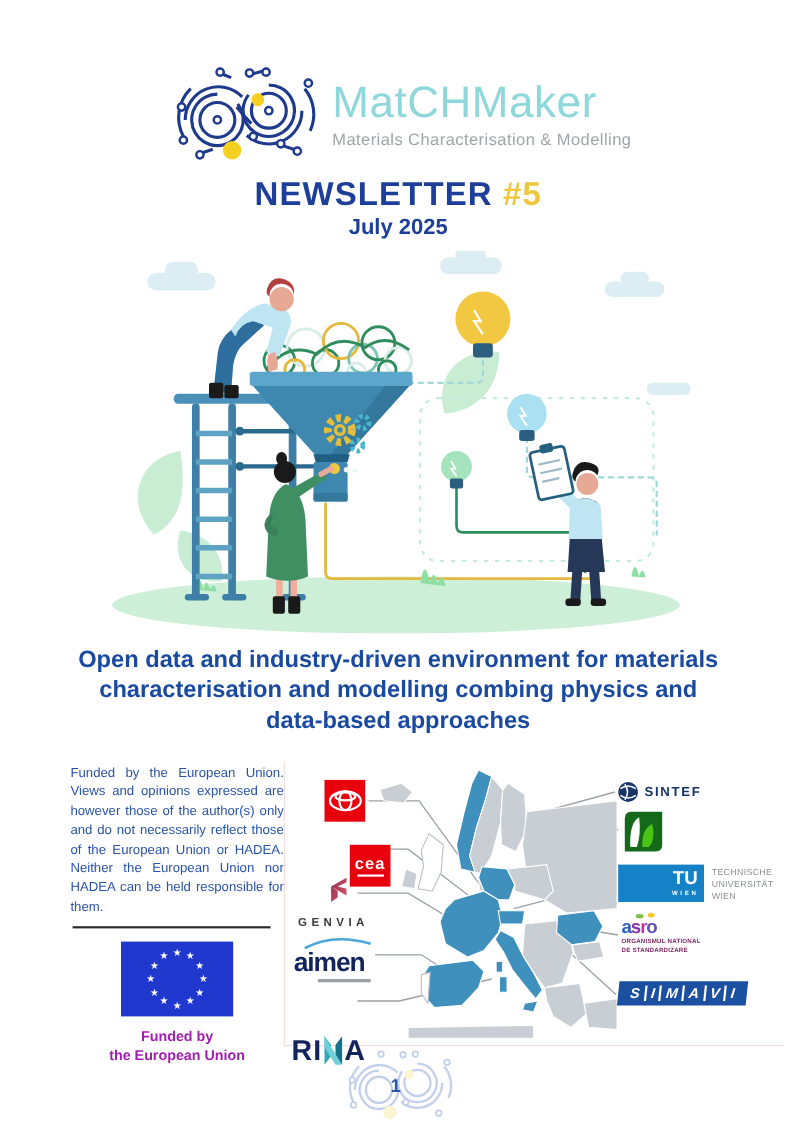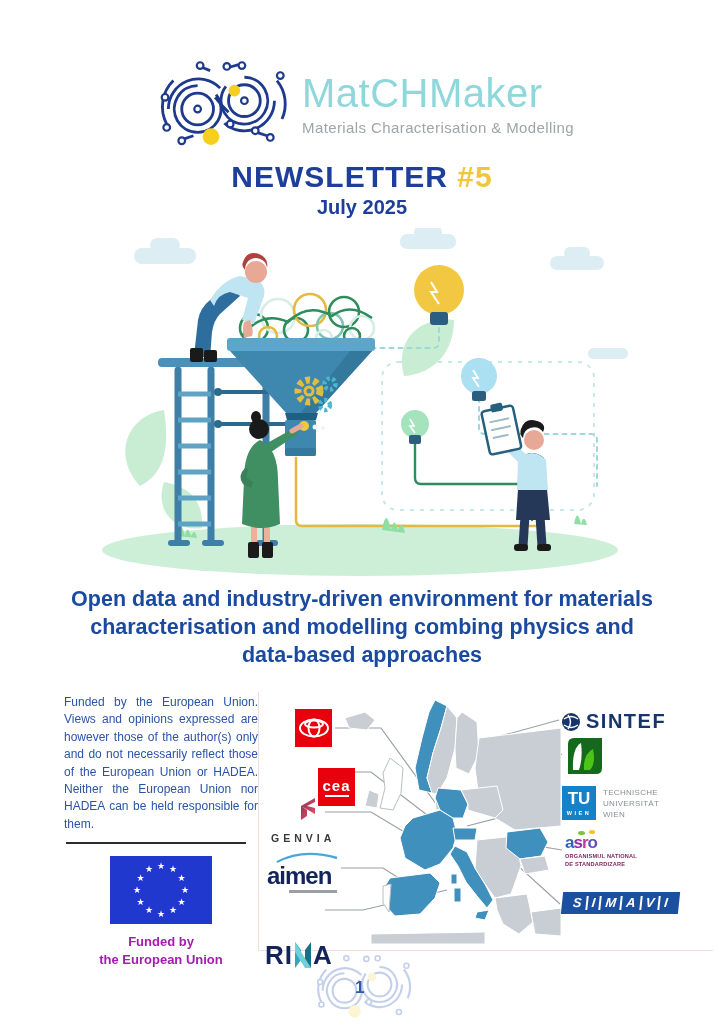--- a/index.html
+++ b/index.html
@@ -41,23 +41,23 @@
   .logo{position:absolute;}
   .toyota-box,.cea-box{width:37px;height:38px;background:#e8000d;display:flex;align-items:center;justify-content:center;flex-direction:column;}
   .cea-text{color:#ffffff;font-weight:700;font-size:15px;letter-spacing:1px;line-height:1;}
   .cea-underline{width:24px;height:2px;background:#ffffff;margin-top:2px;}
   .genvia-label{font-size:10.5px;font-weight:700;color:#3a3a3a;letter-spacing:4px;}
   .aimen-text{font-size:24px;font-weight:700;color:#13245c;letter-spacing:-1px;line-height:1;}
   .aimen-bar{width:48px;height:3px;background:#9aa0a6;margin:2px 0 0 22px;}
   .rina-row{display:flex;align-items:center;}
   .rina-text{font-size:26px;font-weight:700;color:#13245c;letter-spacing:1px;line-height:1;}
   .sintef-row{display:flex;align-items:center;gap:5px;}
-  .sintef-text{font-size:20px;font-weight:700;color:#17356b;letter-spacing:1.5px;}
+  .sintef-text{font-size:12px;font-weight:700;color:#17356b;letter-spacing:1.5px;}
   .tu-row{display:flex;align-items:flex-start;gap:7px;}
-  .tu-box{width:34px;height:34px;background:#1581c6;display:flex;flex-direction:column;align-items:center;justify-content:center;}
+  .tu-box{width:34px;height:34px;background:#1581c6;display:flex;flex-direction:column;align-items:center;justify-content:center;padding-left:44px;}
   .tu-top{color:#fff;font-size:17px;font-weight:700;line-height:1;}
   .tu-bottom{color:#fff;font-size:5.5px;font-weight:700;letter-spacing:2.5px;margin-top:3px;}
   .tu-lines{font-size:8px;color:#8a8f94;line-height:1.4;letter-spacing:.3px;margin-top:1px;}
   .asro-word{font-size:17px;font-weight:700;line-height:1;letter-spacing:-1px;position:relative;}
   .asro-word .l0{color:#2c64b5;}
   .asro-word .l1{color:#8c2fa8;}
   .asro-word .l2{color:#c238a0;}
   .asro-word .l3{color:#5e53b5;}
   .asro-accent{position:absolute;border-radius:50%;}
   .asro-sub{font-size:5.6px;font-weight:700;color:#7a1f5c;line-height:1.4;margin-top:2px;letter-spacing:.2px;}

